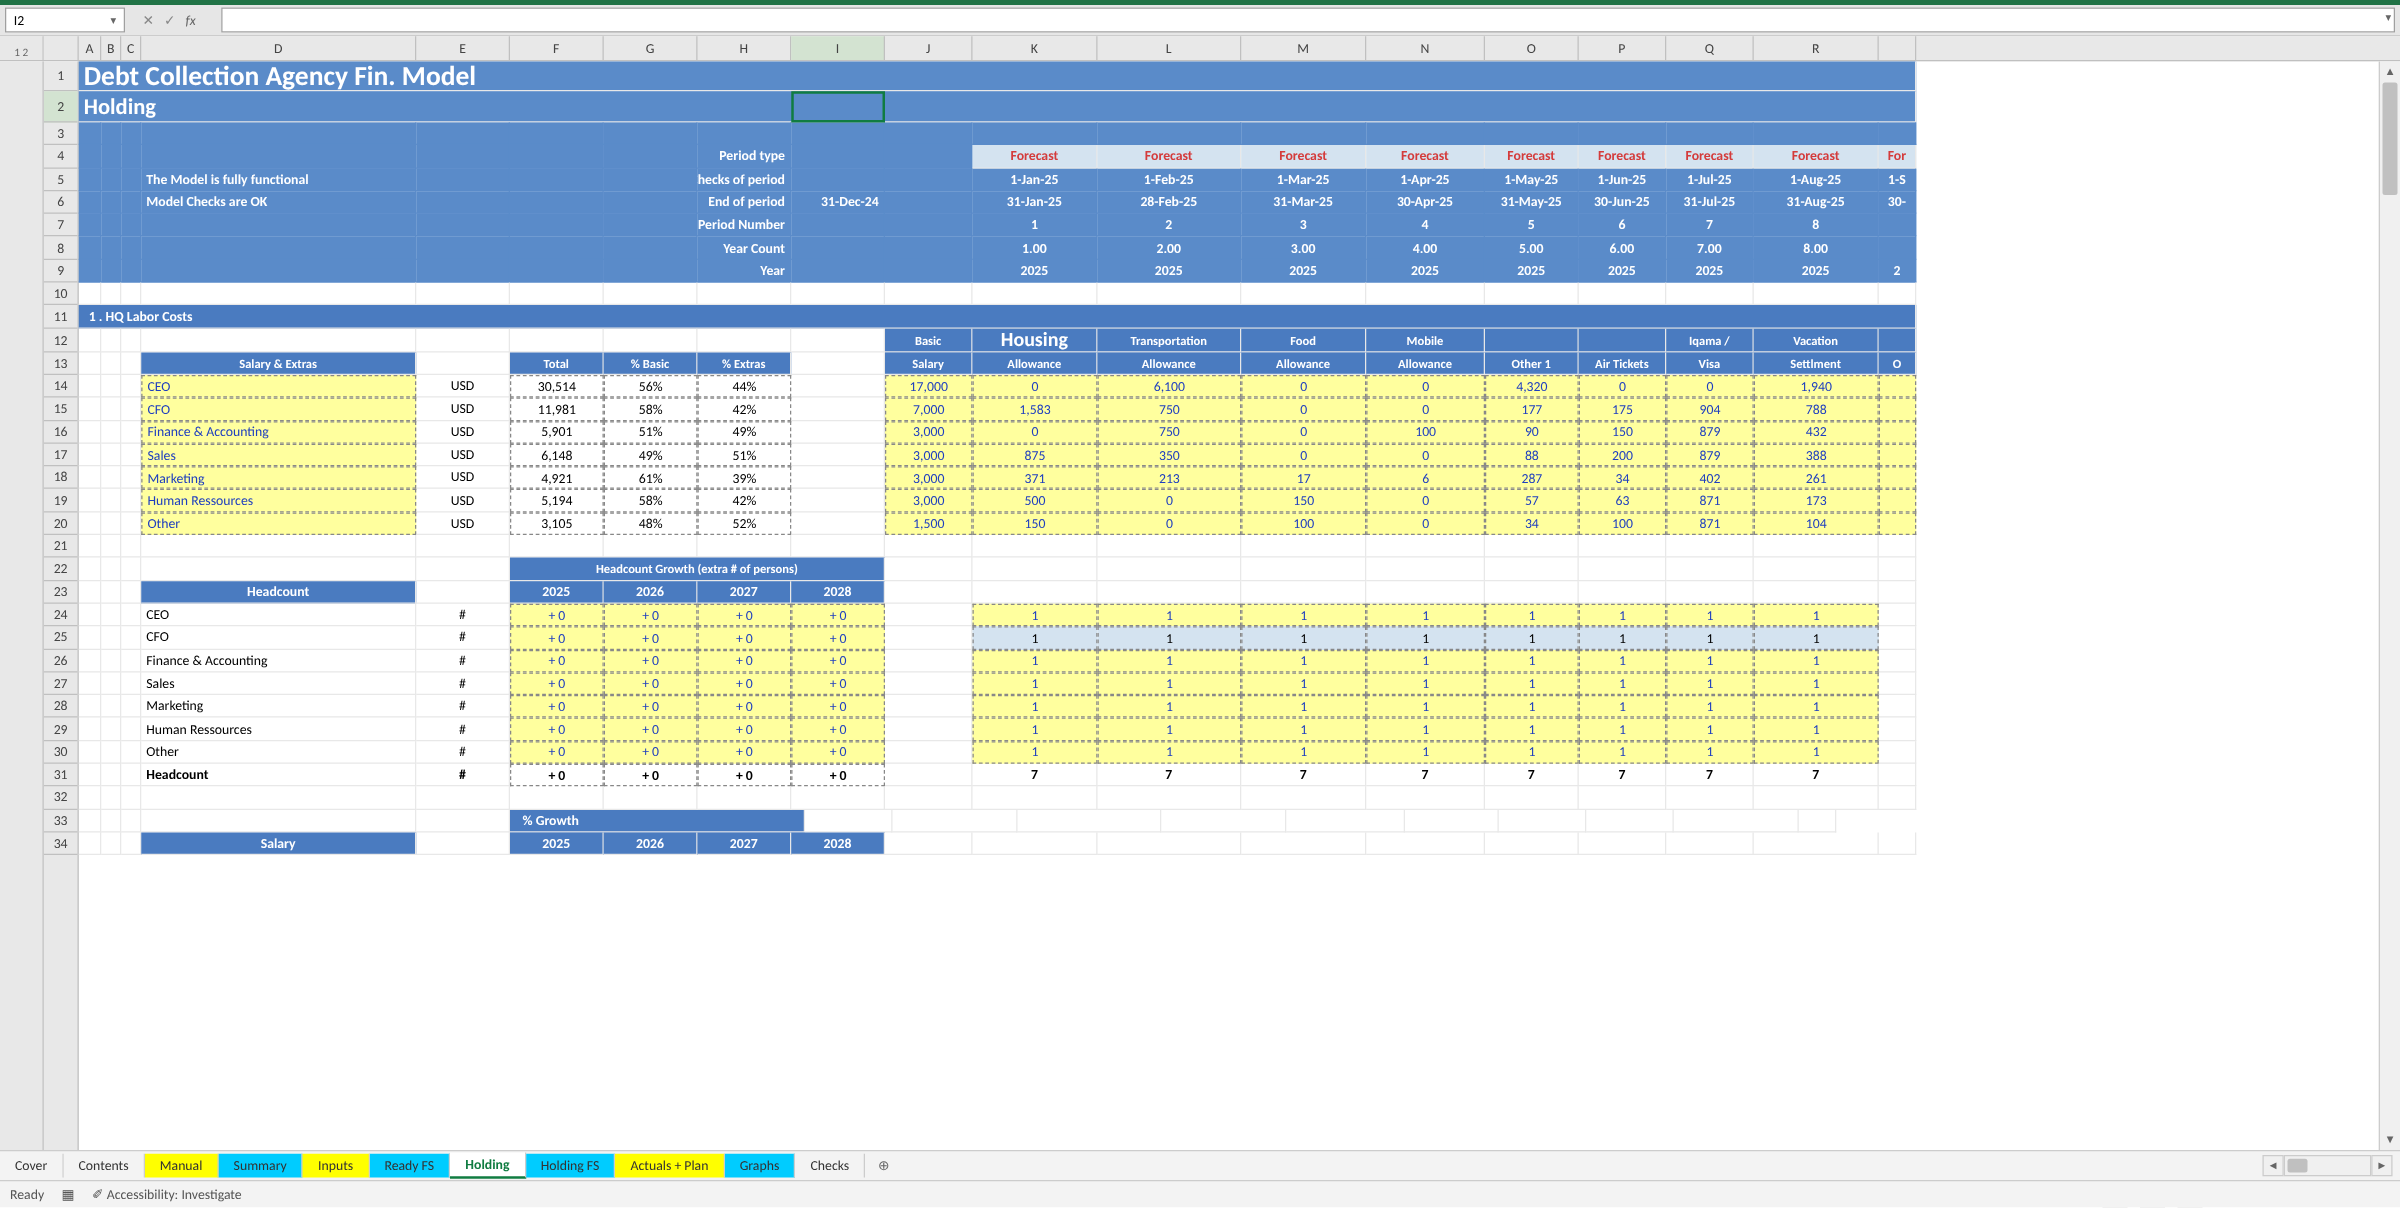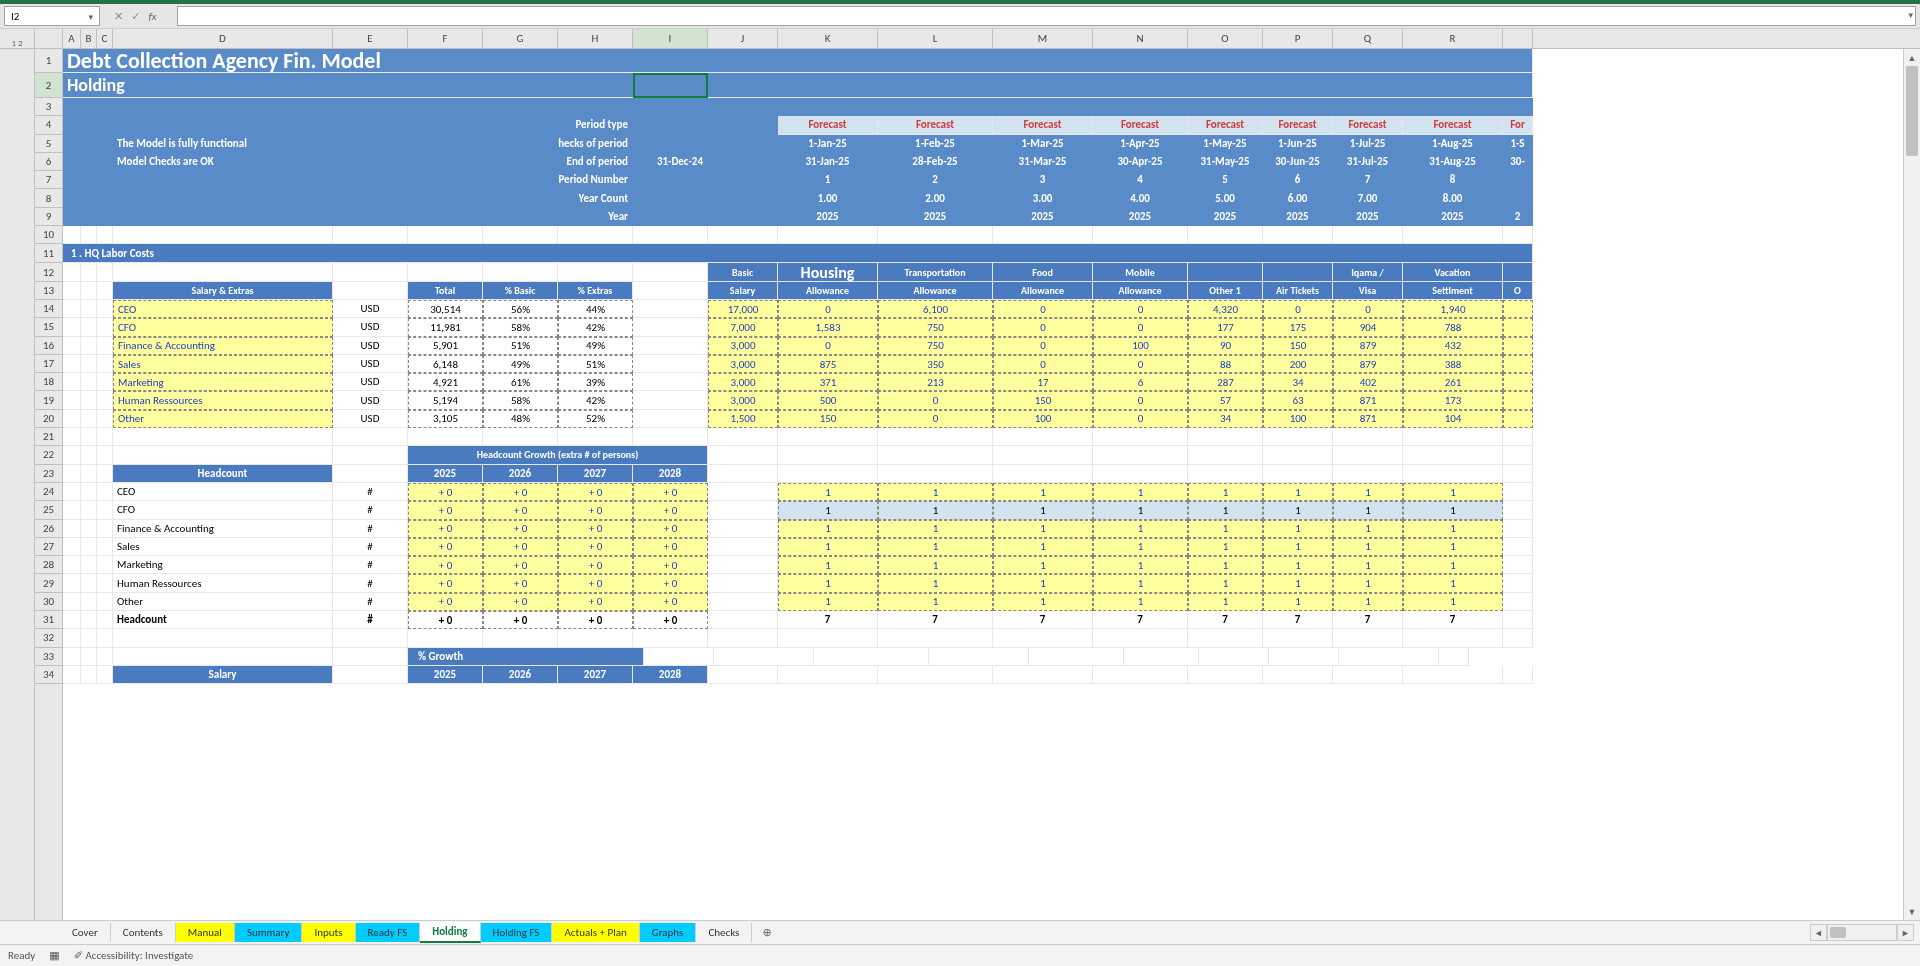--- a/index.html
+++ b/index.html
@@ -56,21 +56,21 @@
 
 .activecell { position:absolute; border:2px solid #107c41; pointer-events:none; }
 
 
 .vscroll { width:17px; background:#f0f0f0; border-left:1px solid #ccc; display:flex; flex-direction:column;}
 .vscroll .arrow { height:17px; display:flex; align-items:center; justify-content:center; color:#666; font-size:9px;}
 .vscroll .track { flex:1; position:relative;}
 .vscroll .thumb { position:absolute; top:0; left:2px; right:2px; height:90px; background:#c0c0c0; border-radius:2px;}
 
 
-.tabbar { display:flex; align-items:center; background:#f3f3f3; border-top:1px solid #ccc; height:24px; padding-left:60px; gap:0;}
+.tabbar { display:flex; align-items:center; background:#f3f3f3; border-top:1px solid #ccc; height:24px; gap:0;}
 .tab { padding:3px 12px; border-right:1px solid #ccc; font-size:11px; color:#333; cursor:pointer; background:#fff;}
 .tab.yellow{background:#ffff00;}
 .tab.cyan{background:#00ccff;}
 .tab.active{ background:#fff; border-bottom:2px solid #107c41; color:#107c41; font-weight:bold;}
 .tab.plain{background:#f3f3f3;}
 .addtab { padding:3px 10px; color:#666;}
 .hscroll { margin-left:auto; display:flex; align-items:center; gap:0; padding-right:6px;}
 .hscroll .arrow{width:17px;height:17px;display:flex;align-items:center;justify-content:center;border:1px solid #ccc;background:#f0f0f0;font-size:9px;color:#666;}
 .hscroll .track{width:70px;height:17px;border:1px solid #ccc;background:#f0f0f0;position:relative;}
 .hscroll .thumb{position:absolute;left:2px;top:2px;bottom:2px;width:16px;background:#c0c0c0;border-radius:2px;}

